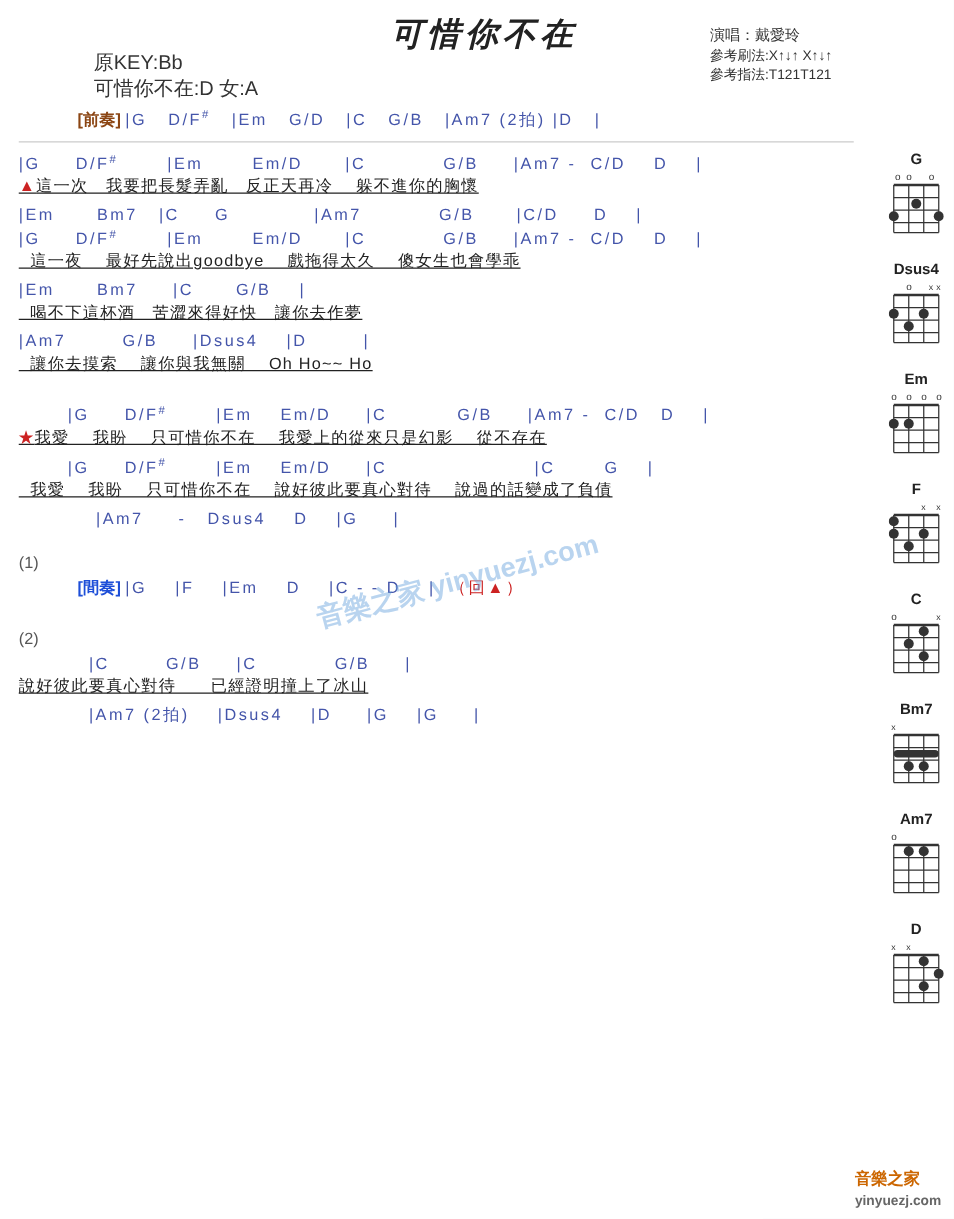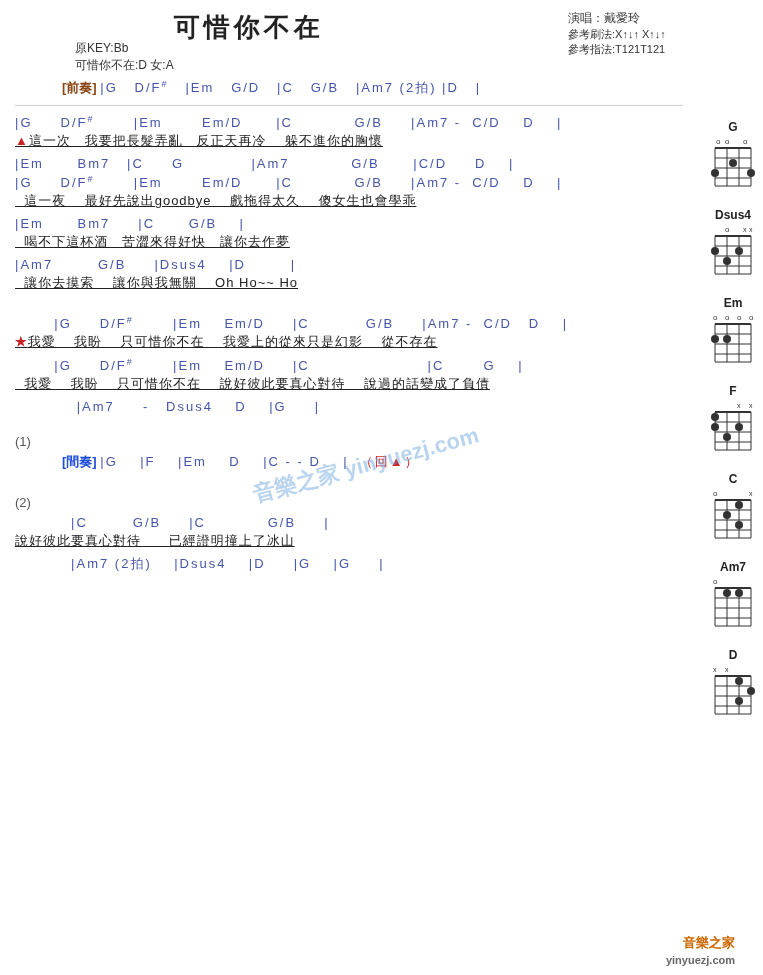--- a/index.html
+++ b/index.html
@@ -18,39 +18,42 @@
       position: relative;
       padding: 10px 15px 40px 15px;
     }
     .header {
       display: flex;
       justify-content: space-between;
       align-items: flex-start;
       margin-bottom: 5px;
     }
     .header-left {
-      font-size: 12px;
+      font-size: 16px;
       color: #333;
       margin-top: 30px;
       margin-left: 60px;
     }
     .title-center {
+      text-align: center;
       flex: 1;
+      font-style: italic;
     }
     .song-title {
       font-size: 26px;
       font-weight: bold;
       color: #222;
       letter-spacing: 4px;
     }
     .header-right {
       font-size: 12px;
       color: #333;
       text-align: left;
       min-width: 180px;
+      margin-top: 10px;
     }
     .header-right .strumming {
       font-size: 11px;
     }
     .chord-diagrams {
       position: absolute;
       right: 8px;
       top: 120px;
       display: flex;
       flex-direction: column;
@@ -110,24 +113,23 @@
       font-size: 22px;
       color: rgba(100, 160, 220, 0.45);
       transform: rotate(-15deg);
       font-weight: bold;
       pointer-events: none;
       white-space: nowrap;
     }
     .footer-logo {
       position: absolute;
       bottom: 8px;
-      right: 28px;
+      right: 10px;
       font-size: 13px;
       color: #888;
-      text-align: right;
     }
     .footer-logo span {
       color: #cc6600;
       font-weight: bold;
     }
     sup {
       font-size: 9px;
     }
     .num-label {
       color: #555;
@@ -261,20 +263,39 @@
         <line x1="4" y1="22" x2="40" y2="22" stroke="#333" stroke-width="1"></line>
         <line x1="4" y1="32" x2="40" y2="32" stroke="#333" stroke-width="1"></line>
         <line x1="4" y1="42" x2="40" y2="42" stroke="#333" stroke-width="1"></line>
         <line x1="4" y1="50" x2="40" y2="50" stroke="#333" stroke-width="1"></line>
         <circle cx="16" cy="27" r="4" fill="#333"></circle>
         <circle cx="28" cy="17" r="4" fill="#333"></circle>
         <circle cx="28" cy="37" r="4" fill="#333"></circle>
       </svg>
     </div>
 
+    <div class="chord-diagram">
+      <div class="chord-name">Bm7</div>
+      <svg viewBox="0 0 44 54" width="44" height="54">
+        <text x="2" y="8" font-size="7" fill="#333">x</text>
+        <line x1="4" y1="12" x2="40" y2="12" stroke="#333" stroke-width="2"></line>
+        <line x1="4" y1="12" x2="4" y2="50" stroke="#333" stroke-width="1"></line>
+        <line x1="16" y1="12" x2="16" y2="50" stroke="#333" stroke-width="1"></line>
+        <line x1="28" y1="12" x2="28" y2="50" stroke="#333" stroke-width="1"></line>
+        <line x1="40" y1="12" x2="40" y2="50" stroke="#333" stroke-width="1"></line>
+        <line x1="4" y1="22" x2="40" y2="22" stroke="#333" stroke-width="1"></line>
+        <line x1="4" y1="32" x2="40" y2="32" stroke="#333" stroke-width="1"></line>
+        <line x1="4" y1="42" x2="40" y2="42" stroke="#333" stroke-width="1"></line>
+        <line x1="4" y1="50" x2="40" y2="50" stroke="#333" stroke-width="1"></line>
+
+        <rect x="4" y="24" width="36" height="6" rx="3" fill="#333"></rect>
+        <circle cx="16" cy="37" r="4" fill="#333"></circle>
+        <circle cx="28" cy="37" r="4" fill="#333"></circle>
+      </svg>
+    </div>
 
     <div class="chord-diagram">
       <div class="chord-name">Am7</div>
       <svg viewBox="0 0 44 54" width="44" height="54">
         <text x="2" y="8" font-size="8" fill="#333">o</text>
         <line x1="4" y1="12" x2="40" y2="12" stroke="#333" stroke-width="2"></line>
         <line x1="4" y1="12" x2="4" y2="50" stroke="#333" stroke-width="1"></line>
         <line x1="16" y1="12" x2="16" y2="50" stroke="#333" stroke-width="1"></line>
         <line x1="28" y1="12" x2="28" y2="50" stroke="#333" stroke-width="1"></line>
         <line x1="40" y1="12" x2="40" y2="50" stroke="#333" stroke-width="1"></line>

